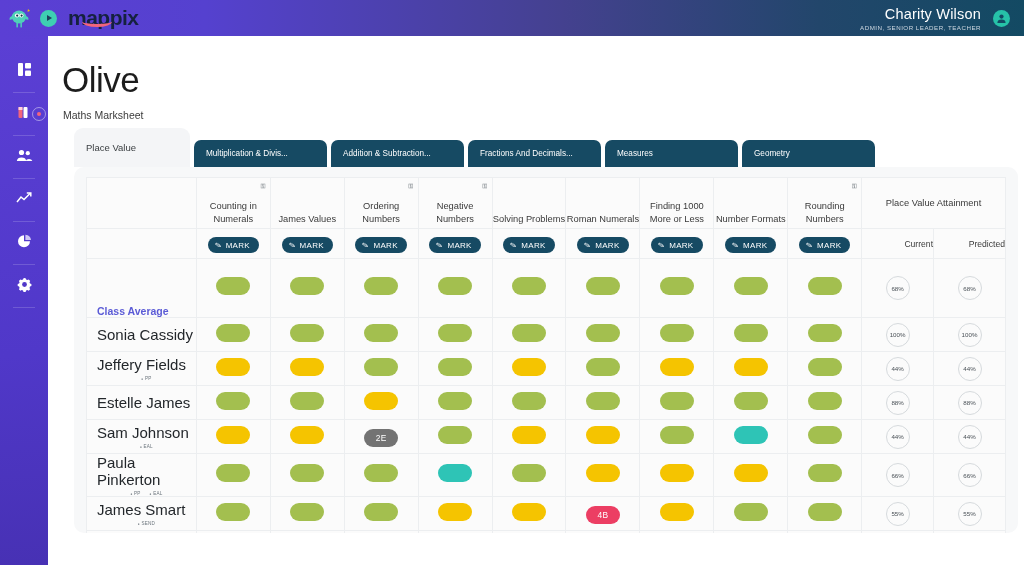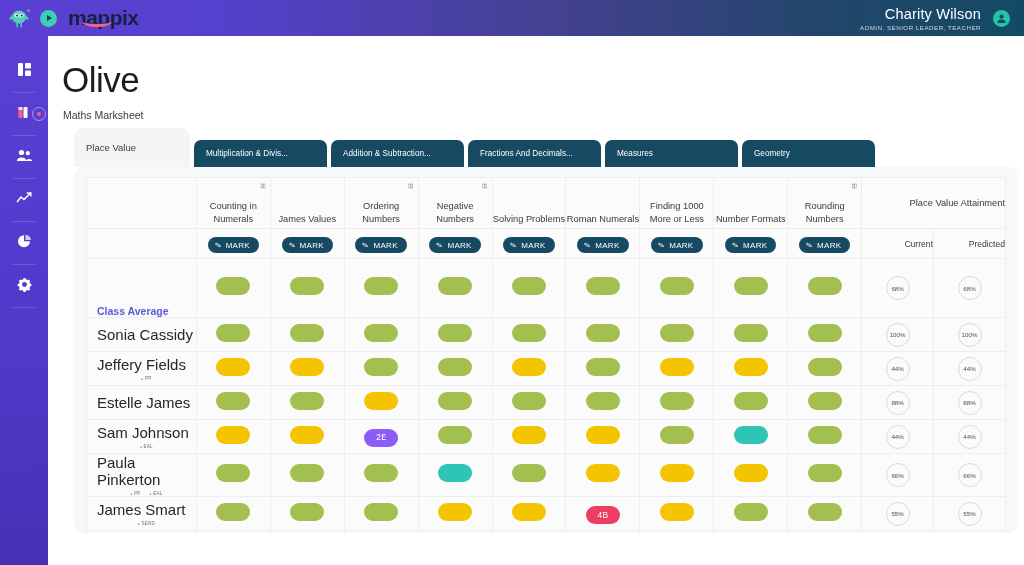--- a/index.html
+++ b/index.html
@@ -118,21 +118,21 @@
   }
   .hlabel {
     font-size: 9.3px; color: #3a3a3a; line-height: 12.5px;
     text-align: center; font-weight: 400;
   }
   .lock-icon {
     position: absolute; top: 5px; right: 5px;
     font-size: 6px; color: #8e9499; letter-spacing: -.5px;
   }
   .attain-head {
-    font-size: 9.3px; color: #3a3a3a; text-align: right;
+    font-size: 9.3px; color: #3a3a3a; text-align: center;
     font-weight: 400; vertical-align: middle !important; padding-bottom: 0 !important;
   }
   thead .hrow2 th { height: 30px; background: #fbfbfb; }
   .mark-btn {
     display: inline-flex; align-items: center; gap: 4px;
     background: #164a63; color: #fff;
     border-radius: 11px; padding: 3.5px 9px 3.5px 7px;
     font-size: 8px; letter-spacing: .3px; border: none; cursor: pointer;
   }
   .pencil { font-size: 8px; transform: rotate(-12deg); display: inline-block; }
@@ -441,21 +441,21 @@
           </tr>
           <tr>
             <td class="name-cell">
               <div class="stu-name">Sam Johnson</div>
               <div class="tags center">
                 <span class="tag">EAL</span>
               </div>
             </td>
             <td class="cell"><span class="pill" style="background: rgb(245, 196, 0);"></span></td>
             <td class="cell"><span class="pill" style="background: rgb(245, 196, 0);"></span></td>
-            <td class="cell"><span class="pill" style="background: #8b5cf6; font-family: Liberation Mono, monospace;">2E</span></td>
+            <td class="cell"><span class="pill" style="background: #737373;">2E</span></td>
             <td class="cell"><span class="pill" style="background: rgb(163, 191, 79);"></span></td>
             <td class="cell"><span class="pill" style="background: rgb(245, 196, 0);"></span></td>
             <td class="cell"><span class="pill" style="background: rgb(245, 196, 0);"></span></td>
             <td class="cell"><span class="pill" style="background: rgb(163, 191, 79);"></span></td>
             <td class="cell"><span class="pill" style="background: rgb(46, 196, 182);"></span></td>
             <td class="cell"><span class="pill" style="background: rgb(163, 191, 79);"></span></td>
             <td class="cell"><span class="pct">44%</span></td>
             <td class="cell"><span class="pct">44%</span></td>
           </tr>
           <tr>

